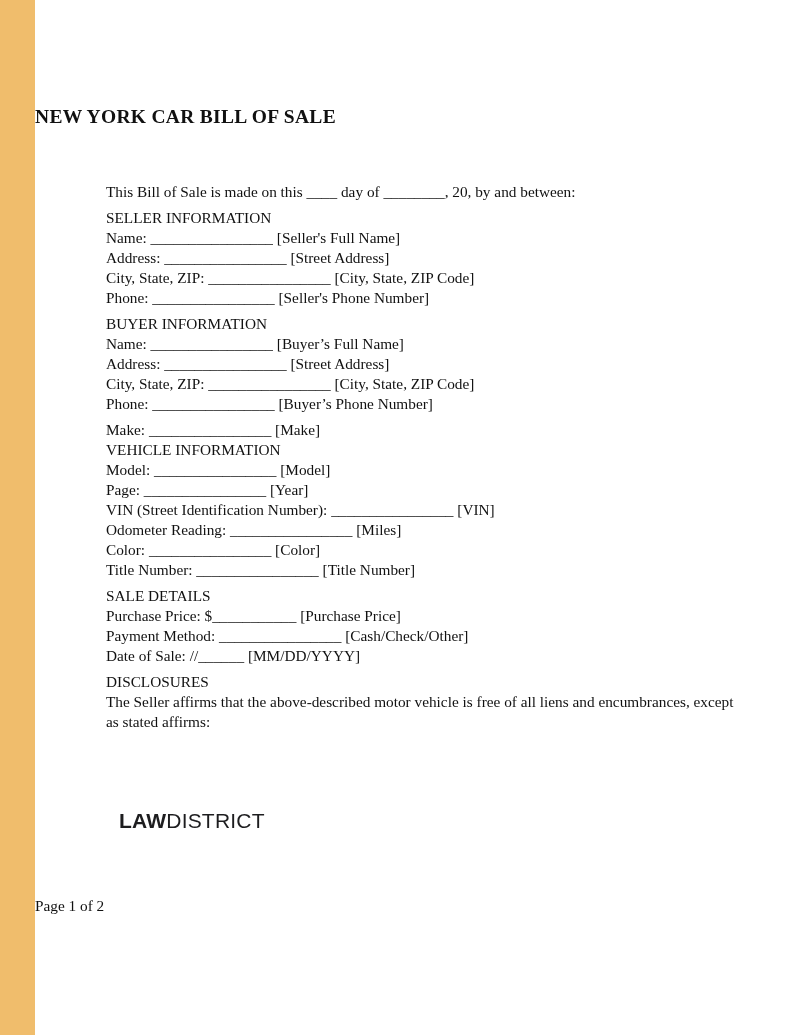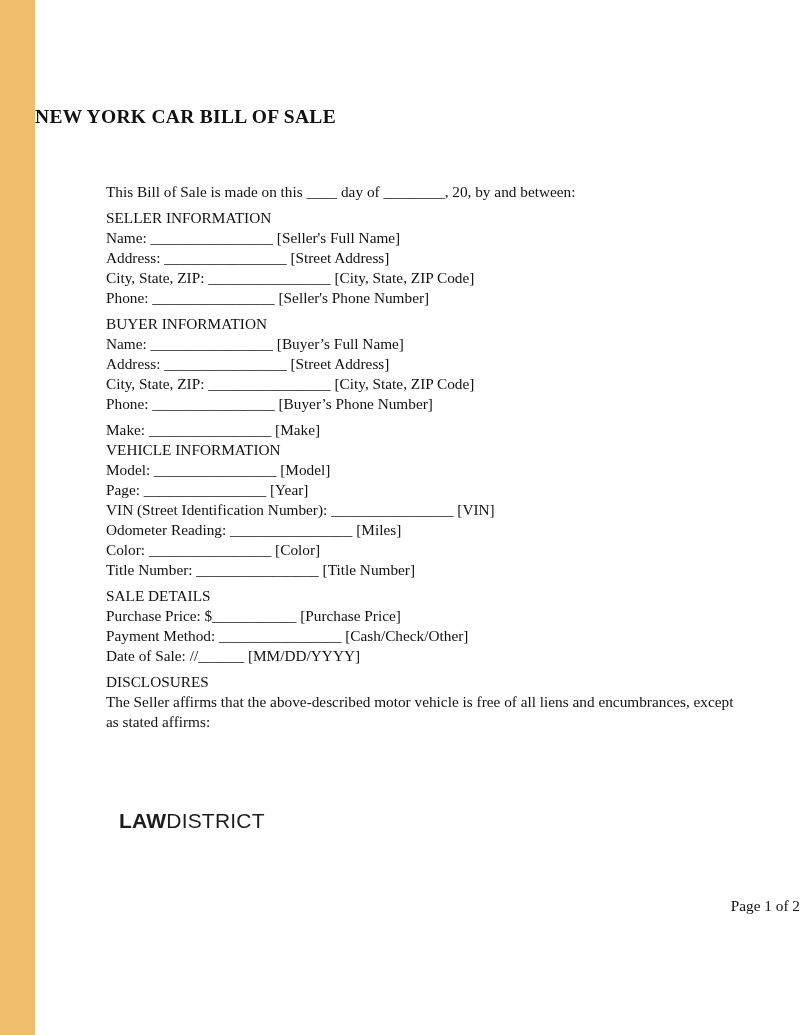--- a/index.html
+++ b/index.html
@@ -46,23 +46,22 @@
     color: #1d1d1f;
     letter-spacing: 0.2px;
     margin-left: 13px;
   }
   .logo .bold { font-weight: 700; }
   .logo .reg { font-weight: 400; }
   .page-number {
     position: absolute;
     left: 35px; right: 0;
     top: 897px;
-    text-align: right;
+    text-align: left;
     font-size: 15.3px;
-    padding-left: 48px;
   }
 </style>
 </head>
 <body>
 
 <div class="accent-stripe" style="background-color: rgb(240, 189, 108);"></div>
 
 <h1 class="doc-title">NEW YORK CAR BILL OF SALE</h1>
 
 <div class="doc-body">

